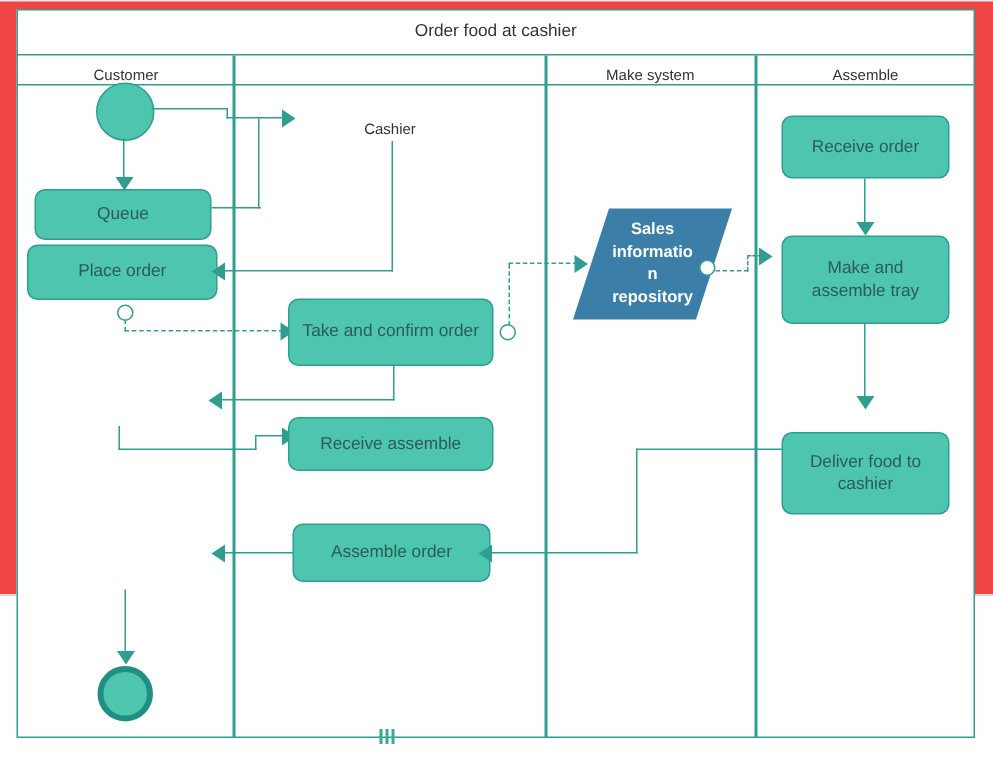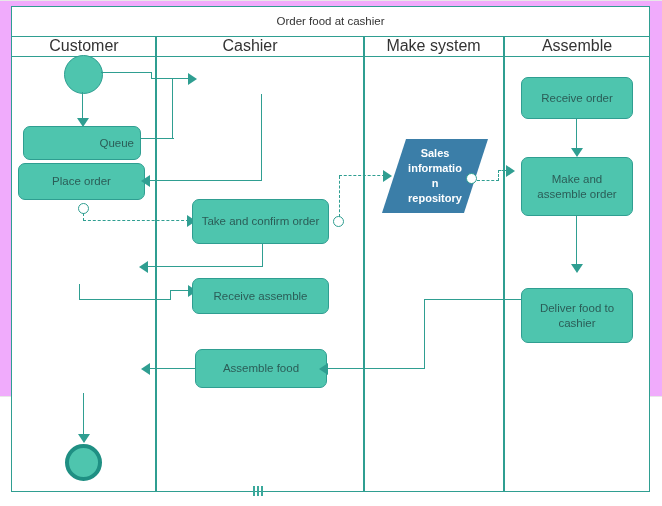--- a/index.html
+++ b/index.html
@@ -1,34 +1,34 @@
 <!DOCTYPE html>
 <html><head>
 <meta charset="utf-8">
 <style>
   html,body{margin:0;padding:0;background:#ffffff;}
   body{width:662px;height:506px;overflow:hidden;
        font-family:"Liberation Sans", sans-serif;}
-  #canvas{position:relative;width:662px;height:397px;background:#f0abfc;text-decoration:underline;}
+  #canvas{position:relative;width:662px;height:397px;background:#ef4444;text-decoration:underline;}
 
   
   .page-rule{position:absolute;left:0;width:662px;height:1px;background:#e8e8e8;}
   .page-rule.top{top:0;}
   .page-rule.bot{bottom:0;}
 
   
   .frame{position:absolute;left:11px;top:6px;width:639px;height:486px;
          border:1.5px solid #2f9e91;box-sizing:border-box;background:#fff;}
   .title-band{position:absolute;left:11px;top:6px;width:639px;height:31px;
               box-sizing:border-box;border-bottom:1.5px solid #2f9e91;
               display:flex;align-items:center;justify-content:center;}
   .title-text{font-size:11.5px;color:#333;line-height:14px;text-align:center;width:120px;}
 
   .lane-head{position:absolute;top:37px;height:19px;display:flex;
-             align-items:flex-start;justify-content:center;font-size:16px;color:#333;}
+             align-items:flex-end;justify-content:center;font-size:10px;color:#333;}
   .lane-div{position:absolute;top:37px;width:1.5px;background:#2f9e91;height:455px;}
 
   
   .node{position:absolute;box-sizing:border-box;background:#4ec5ae;
         border:1.5px solid #2f9e91;border-radius:7px;
         display:flex;align-items:center;justify-content:center;
         color:#2b5d57;font-size:11.5px;text-align:center;line-height:15px;padding:2px 6px;}
   .store{position:absolute;background:#3b7ea8;color:#fff;font-size:11px;
          font-weight:bold;line-height:15px;text-align:center;
          display:flex;align-items:center;justify-content:center;
@@ -69,41 +69,41 @@
 
   <div class="frame"></div>
 
   <div class="title-band">
     <div class="title-text">Order food at cashier</div>
   </div>
 
   <div class="lane-head" style="left:12px;width:144px;">
     <span>Customer</span>
   </div>
-  <div class="lane-head" style="left:147px;width:206px;">
+  <div class="lane-head" style="left:157px;width:206px;margin-top:36px;">
     <span>Cashier</span>
   </div>
   <div class="lane-head" style="left:365px;width:137px;">
     <span>Make system</span>
   </div>
   <div class="lane-head" style="left:505px;width:144px;">
     <span>Assemble</span>
   </div>
 
   <div class="lane-div" style="left:155px;"></div>
   <div class="lane-div" style="left:363px;"></div>
   <div class="lane-div" style="left:503px;"></div>
   <div class="ln h" style="left:12px;top:56px;width:637px;"></div>
 
   <div class="start-node" style="left:64px;top:55px;width:37px;height:37px;"></div>
 
   <div class="ln v" style="left:82px;top:92px;height:29px;"></div>
   <div class="arw d" style="left:77px;top:118px;"></div>
 
-  <div class="node" style="left:23px;top:126px;width:118px;height:34px;justify-content:flex-end;">
+  <div class="node" style="left:23px;top:126px;width:118px;height:34px;">
     <span>Queue</span>
   </div>
 
   <div class="node" style="left:18px;top:163px;width:127px;height:37px;">
     <span>Place order</span>
   </div>
 
   <div class="pin" style="left:78px;top:203px;"></div>
 
 
@@ -142,21 +142,21 @@
   <div class="ln h" style="left:79px;top:299px;width:92px;"></div>
   <div class="ln v" style="left:170px;top:291px;height:9px;"></div>
   <div class="ln h" style="left:170px;top:290px;width:21px;"></div>
   <div class="arw r" style="left:188px;top:285px;"></div>
 
   <div class="node" style="left:192px;top:278px;width:137px;height:36px;">
     <span>Receive assemble</span>
   </div>
 
   <div class="node" style="left:195px;top:349px;width:132px;height:39px;">
-    <span>Assemble food</span>
+    <span>Assemble order</span>
   </div>
 
   <div class="ln h" style="left:150px;top:368px;width:46px;"></div>
   <div class="arw l" style="left:141px;top:363px;"></div>
 
   <div class="dln v" style="left:339px;top:176px;height:41px;"></div>
   <div class="dln h" style="left:339px;top:175px;width:46px;"></div>
   <div class="arw r" style="left:383px;top:170px;"></div>
 
   <div class="store" style="left:394px;top:139px;width:82px;height:74px;">
@@ -176,21 +176,21 @@
   <div class="arw r" style="left:506px;top:165px;"></div>
 
   <div class="node" style="left:521px;top:77px;width:112px;height:42px;">
     <span>Receive order</span>
   </div>
 
   <div class="ln v" style="left:576px;top:119px;height:33px;"></div>
   <div class="arw d" style="left:571px;top:148px;"></div>
 
   <div class="node" style="left:521px;top:157px;width:112px;height:59px;">
-    <span>Make and assemble order</span>
+    <span>Make and assemble tray</span>
   </div>
 
   <div class="ln v" style="left:576px;top:216px;height:53px;"></div>
   <div class="arw d" style="left:571px;top:264px;"></div>
 
   <div class="node" style="left:521px;top:272px;width:112px;height:55px;margin-top:16px;">
     <span>Deliver food to cashier</span>
   </div>
 
   <div class="ln h" style="left:424px;top:299px;width:98px;"></div>

